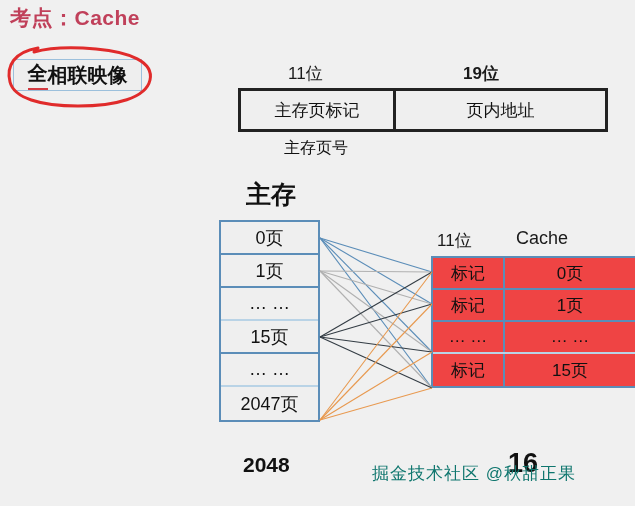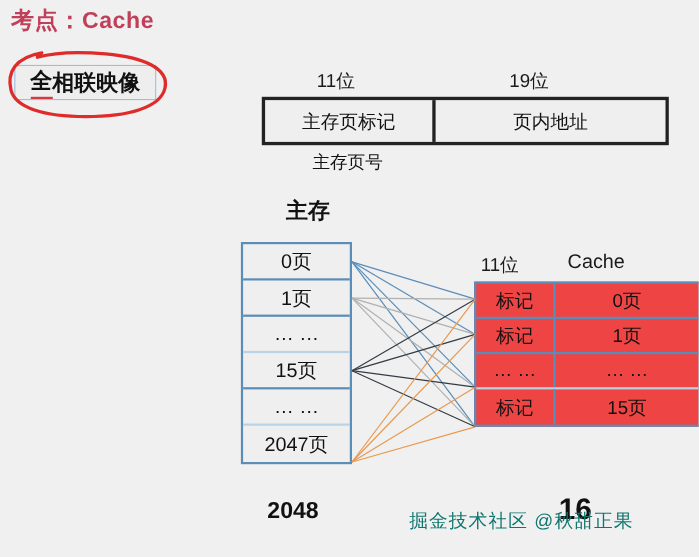--- a/index.html
+++ b/index.html
@@ -65,21 +65,21 @@
     height: 24px;
   }
   .bits-label {
     position: absolute;
     top: 0;
     font-size: 17px;
     color: #1a1a1a;
     white-space: nowrap;
   }
   #bits-tag { left: 50px; }
-  #bits-offset { left: 225px; }
+  #bits-offset { left: 225px; font-weight: bold; }
 
   #addr-box {
     left: 238px; top: 88px;
     width: 370px; height: 44px;
     border: 3px solid #222;
     box-sizing: border-box;
     background: #efefef;
     display: flex;
   }
   .addr-cell {
@@ -100,22 +100,22 @@
   }
   #addr-sub-label {
     left: 284px; top: 138px;
     font-size: 16px;
     color: #111;
     white-space: nowrap;
   }
 
   
   #mm-title {
-    left: 260px; top: 178px;
-    font-size: 20px;
+    left: 246px; top: 178px;
+    font-size: 25px;
     font-weight: bold;
     color: #111;
     white-space: nowrap;
   }
   #mm-table {
     left: 219px; top: 220px;
     width: 101px;
     border: 2px solid #5b8db8;
     box-sizing: border-box;
     background: #efefef;

